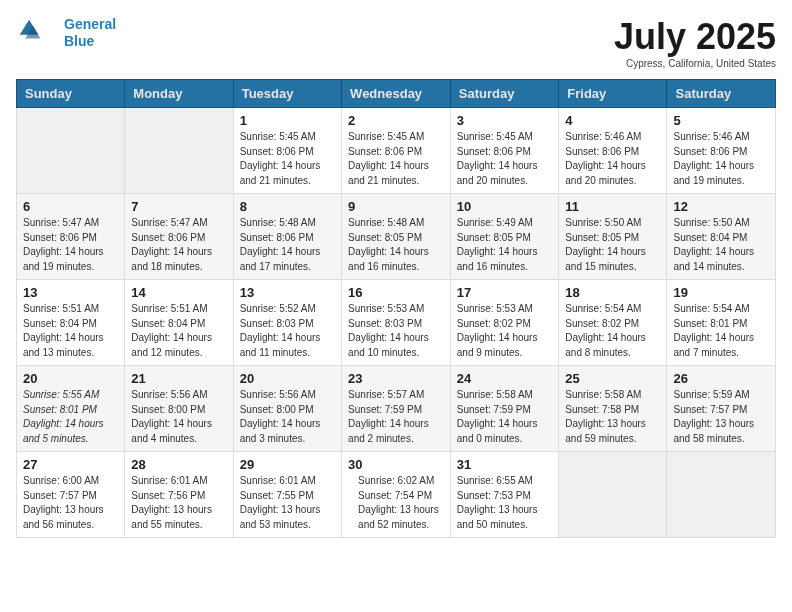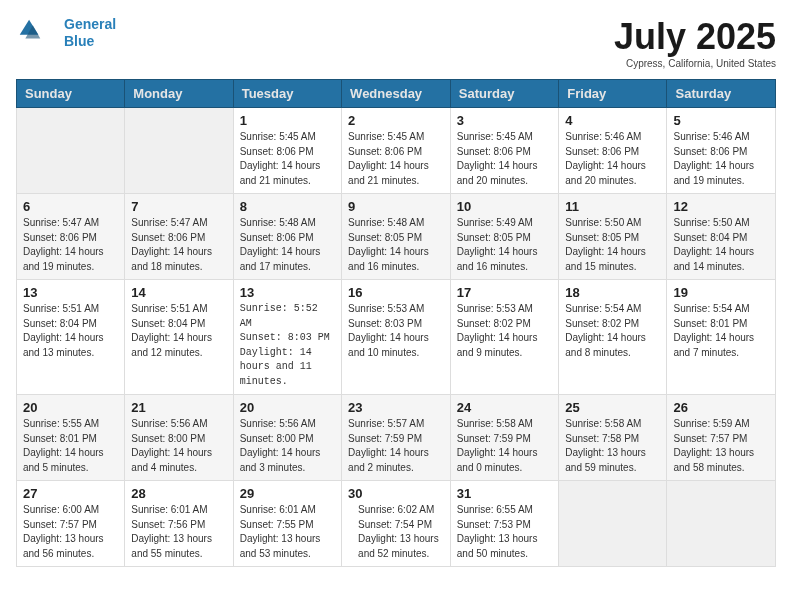--- a/index.html
+++ b/index.html
@@ -212,21 +212,21 @@
 Daylight: 14 hours and 13 minutes.</div>
         </td>
         <td>
           <div class="day-number">14</div>
           <div class="day-info" style="white-space: pre-line;">Sunrise: 5:51 AM
 Sunset: 8:04 PM
 Daylight: 14 hours and 12 minutes.</div>
         </td>
         <td>
           <div class="day-number">13</div>
-          <div class="day-info" style="white-space: pre-line; font-family: Liberation Mono, monospace;">Sunrise: 5:52 AM
+          <div class="day-info" style="white-space: pre-line;">Sunrise: 5:52 AM
 Sunset: 8:03 PM
 Daylight: 14 hours and 11 minutes.</div>
         </td>
         <td>
           <div class="day-number">16</div>
           <div class="day-info" style="white-space: pre-line;">Sunrise: 5:53 AM
 Sunset: 8:03 PM
 Daylight: 14 hours and 10 minutes.</div>
         </td>
         <td>
@@ -244,21 +244,21 @@
         <td>
           <div class="day-number">19</div>
           <div class="day-info" style="white-space: pre-line;">Sunrise: 5:54 AM
 Sunset: 8:01 PM
 Daylight: 14 hours and 7 minutes.</div>
         </td>
       </tr>
       <tr>
         <td>
           <div class="day-number">20</div>
-          <div class="day-info" style="white-space: pre-line;">Sunrise: 5:55 AM
+          <div class="day-info" style="white-space: pre-line; font-style: italic;">Sunrise: 5:55 AM
 Sunset: 8:01 PM
 Daylight: 14 hours and 5 minutes.</div>
         </td>
         <td>
           <div class="day-number">21</div>
           <div class="day-info" style="white-space: pre-line;">Sunrise: 5:56 AM
 Sunset: 8:00 PM
 Daylight: 14 hours and 4 minutes.</div>
         </td>
         <td>

